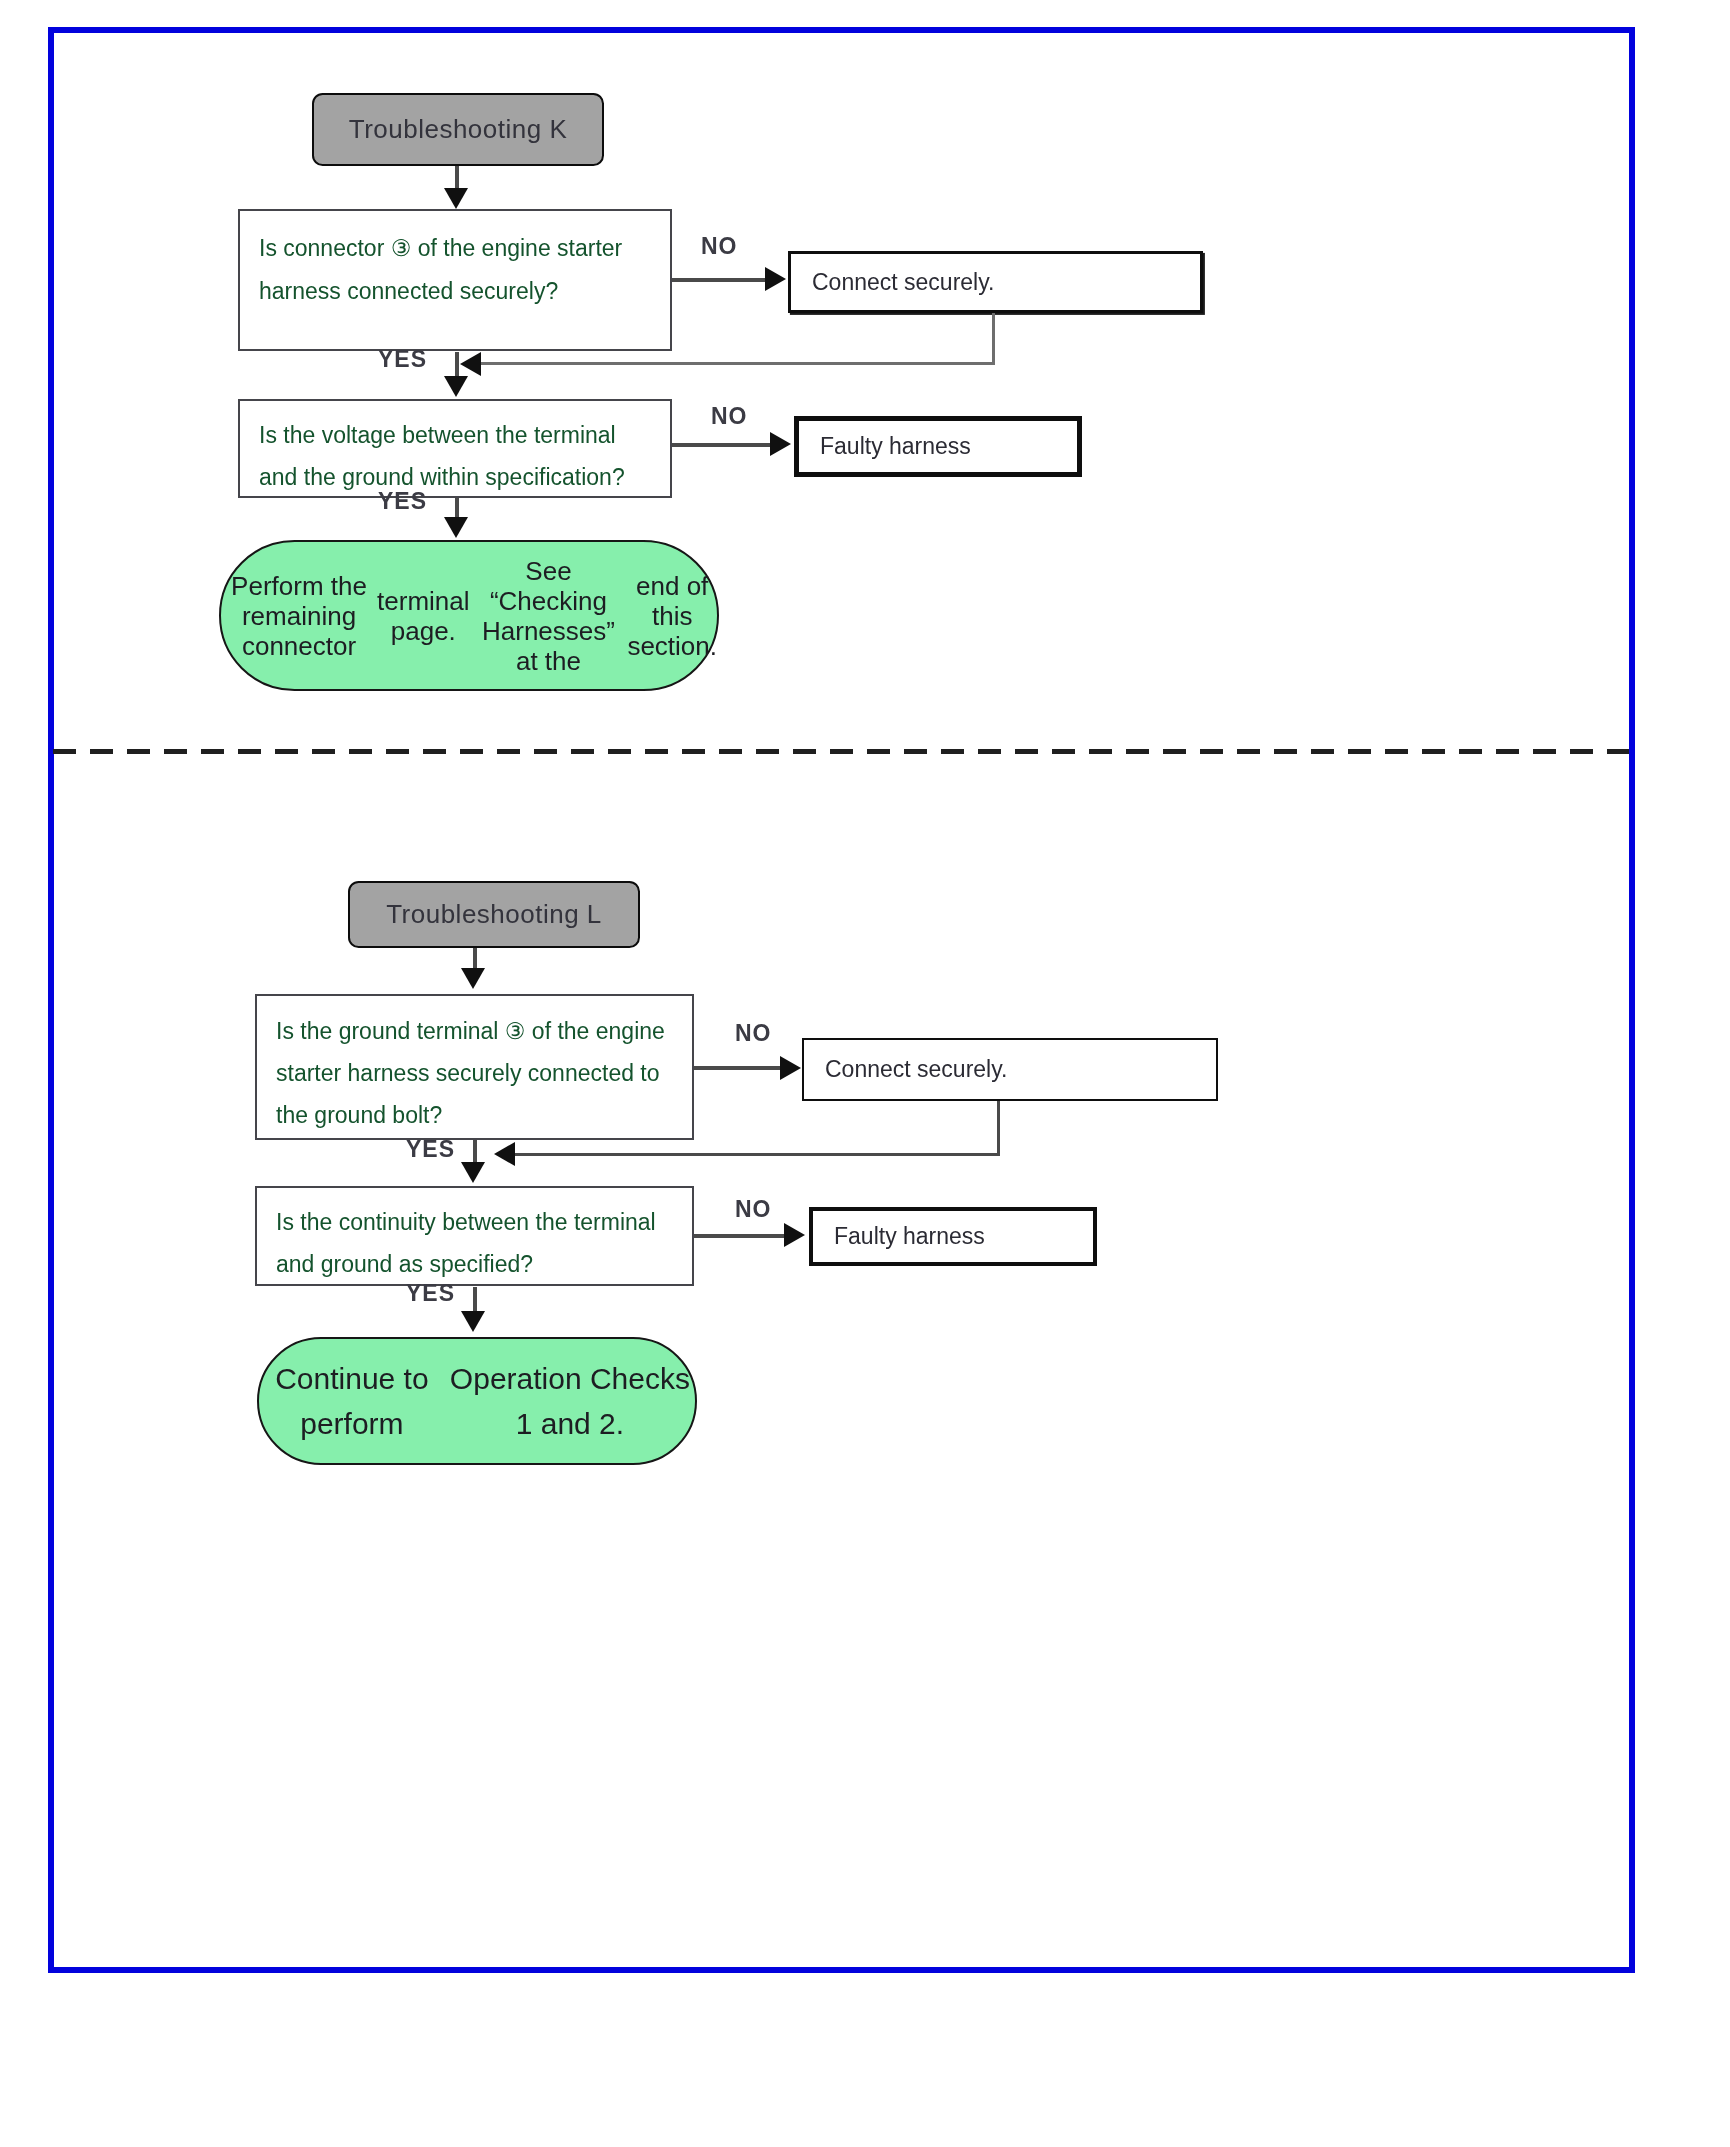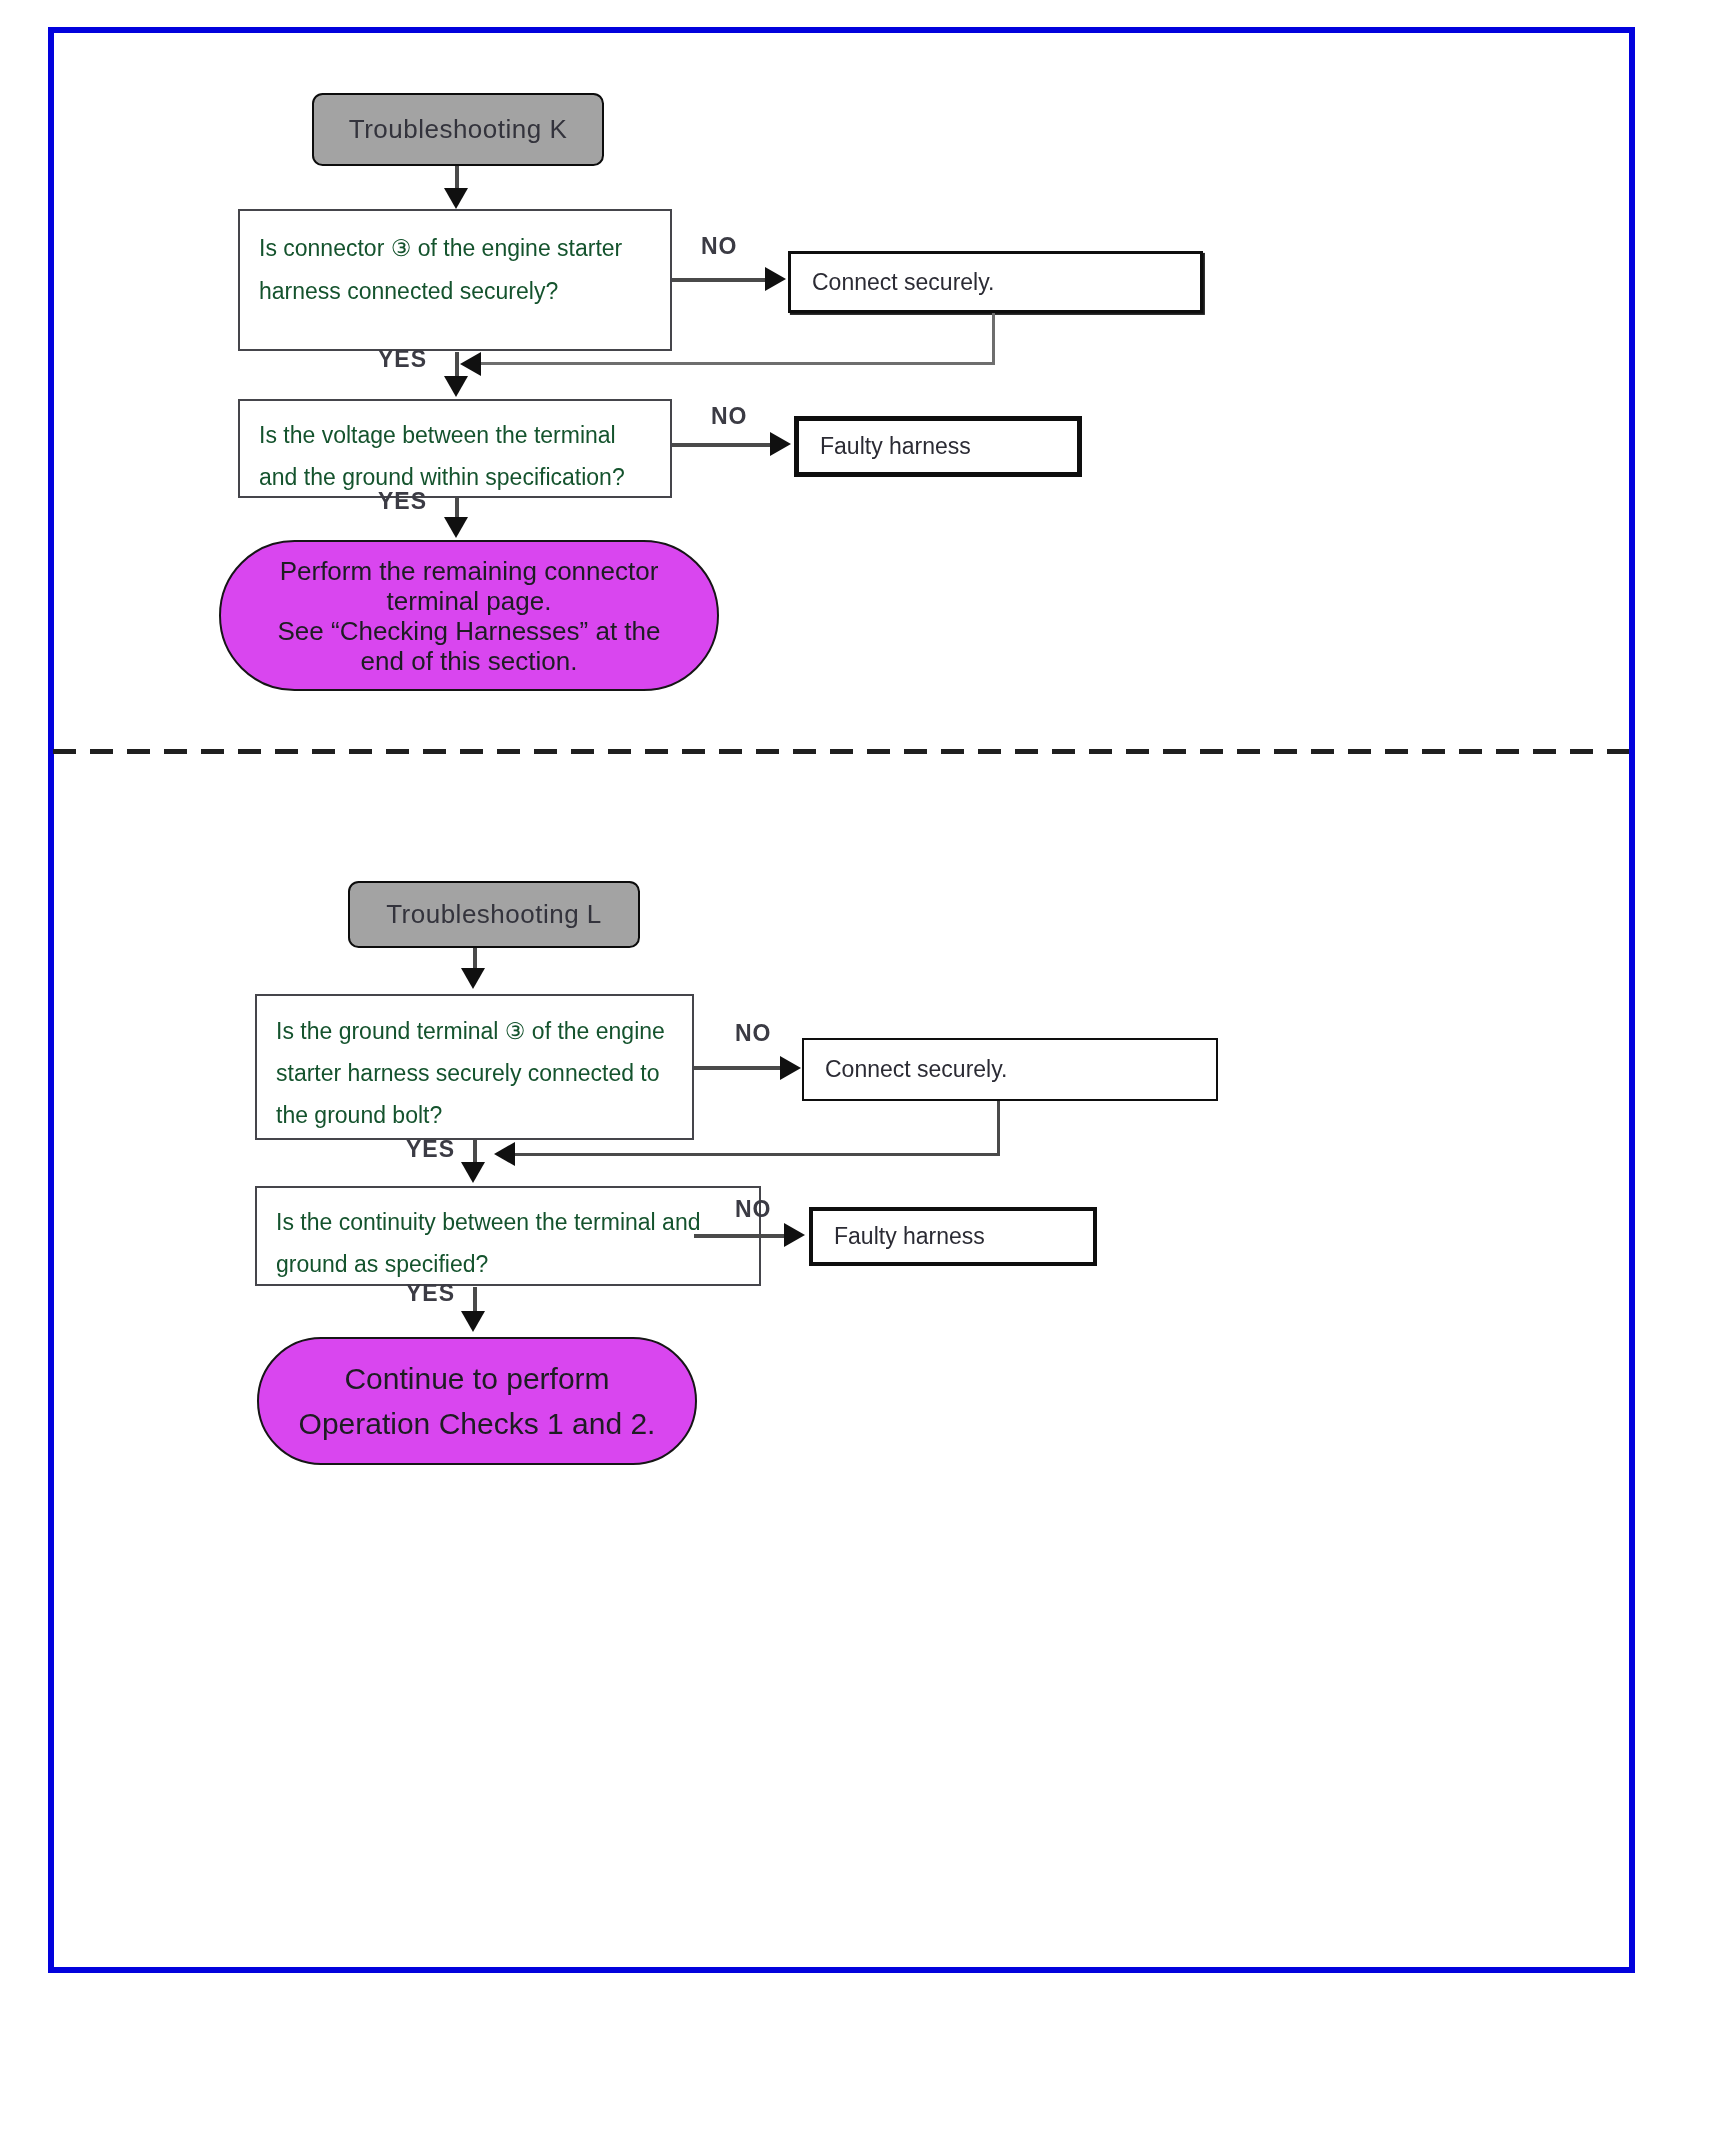--- a/index.html
+++ b/index.html
@@ -32,22 +32,22 @@
   }
   
   .abox{
     border:3.8px solid #0e0e0e;background:#fff;
     display:flex;align-items:center;
     font-size:23px;color:#2b2b34;padding-left:21px;
   }
   .abox.thick{border-width:5.8px;}
   
   .stadium{
-    border:2.9px solid #161616;background:#d946ef;
-    display:flex;flex-direction:column;align-items:center;justify-content:center;
+    border:2.9px solid #161616;background:#86efac;
+    display:flex;flex-direction:row;align-items:center;justify-content:center;
     text-align:center;font-size:26px;line-height:30px;color:#1d1d22;
   }
   .hline{background:#4a4a4a;}
   .vline{background:#4a4a4a;}
   .gline{background:#6e6e6e;}
   .arrow-down{width:0;height:0;border-left:12.5px solid transparent;border-right:12.5px solid transparent;border-top:21px solid #101010;}
   .arrow-right{width:0;height:0;border-top:12.5px solid transparent;border-bottom:12.5px solid transparent;border-left:21px solid #101010;}
   .arrow-left{width:0;height:0;border-top:12.5px solid transparent;border-bottom:12.5px solid transparent;border-right:21px solid #101010;}
   .lbl{font-size:23px;font-weight:700;color:#3b3b44;letter-spacing:1px;}
   .note{font-size:32px;color:#1b1b1b;}
@@ -140,21 +140,21 @@
     </div>
 
     <div class="abs vline" style="left:997px;top:1101px;width:2.9px;height:54px;"></div>
     <div class="abs vline" style="left:514px;top:1153px;width:486px;height:2.9px;"></div>
     <div class="abs arrow-left" style="left:494px;top:1142px;"></div>
 
     <div class="abs lbl" style="left:406px;top:1136px;">YES</div>
     <div class="abs vline" style="left:473px;top:1140px;width:3.8px;height:23px;"></div>
     <div class="abs arrow-down" style="left:461px;top:1162px;"></div>
 
-    <div class="abs qbox" style="left:255px;top:1186px;width:506px;height:100px;padding-top:13.4px;line-height:42px;">
+    <div class="abs qbox" style="left:255px;top:1186px;width:439px;height:100px;padding-top:13.4px;line-height:42px;">
       <span>Is the continuity between the terminal and ground as specified?</span>
     </div>
 
     <div class="abs lbl" style="left:735px;top:1196px;">NO</div>
     <div class="abs hline" style="left:694px;top:1234px;width:96px;height:3.8px;"></div>
     <div class="abs arrow-right" style="left:784px;top:1223px;"></div>
 
     <div class="abs abox thick" style="left:809px;top:1207px;width:288px;height:59px;border-width:4.8px;">
       <span>Faulty harness</span>
     </div>

